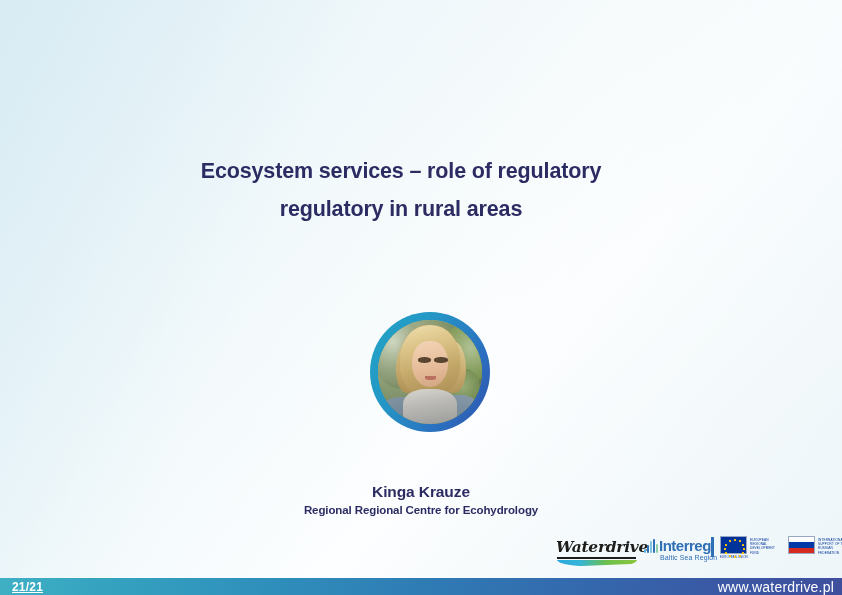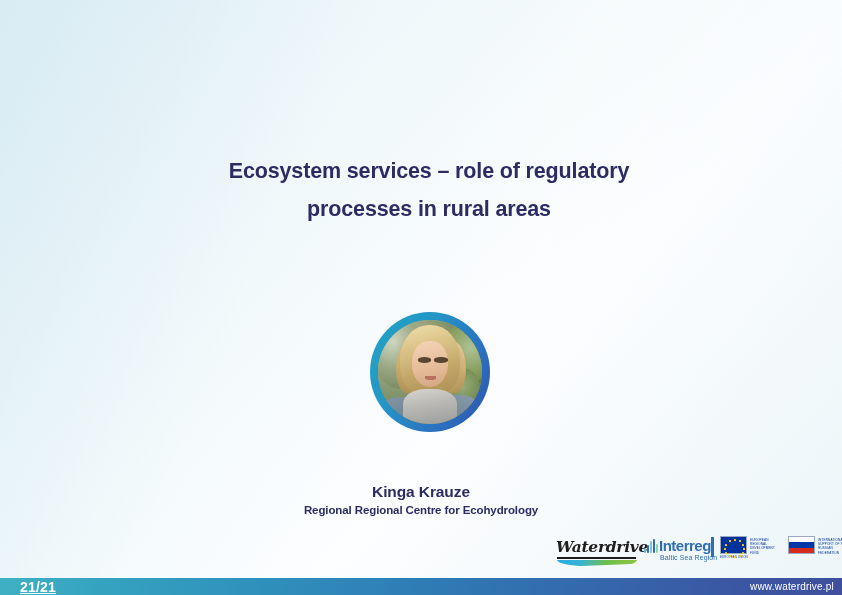--- a/index.html
+++ b/index.html
@@ -49,21 +49,20 @@
     height: 595px;
   }
 
   
   .title-block {
     position: absolute;
     left: 0;
     top: 152px;
     width: 802px;
     text-align: center;
-    padding-left: 28px;
   }
   .title-line {
     color: #2c2c63;
     font-size: 21.5px;
     font-weight: bold;
     letter-spacing: -0.15px;
     line-height: 38px;
   }
 
   
@@ -406,42 +405,42 @@
         #2f7ab4 52%,
         #3566ac 72%,
         #3b56a3 88%,
         #3f4f9e 100%);
     display: flex;
     align-items: center;
     justify-content: space-between;
   }
   .footer-page {
     color: #ffffff;
-    font-size: 14px;
-    font-weight: bold;
-    padding-left: 20px;
+    font-size: 12px;
+    font-weight: bold;
+    padding-left: 12px;
     letter-spacing: 0.2px;
     text-decoration: underline;
   }
   .footer-url {
     color: #ffffff;
-    font-size: 10px;
+    font-size: 14px;
     padding-right: 8px;
     letter-spacing: 0.2px;
   }
 </style>
 </head>
 <body>
 
 <div class="slide">
   <div class="content">
 
     <div class="title-block">
       <div class="title-line">Ecosystem services – role of regulatory</div>
-      <div class="title-line">processes in rural areas</div>
+      <div class="title-line">regulatory in rural areas</div>
     </div>
 
     <div class="portrait-wrap">
       <div class="portrait-ring"></div>
       <div class="portrait-photo">
         <div class="ph-bg"></div>
         <div class="ph-foliage-a"></div>
         <div class="ph-foliage-b"></div>
         <div class="ph-foliage-c"></div>
         <div class="ph-shoulder-l"></div>

